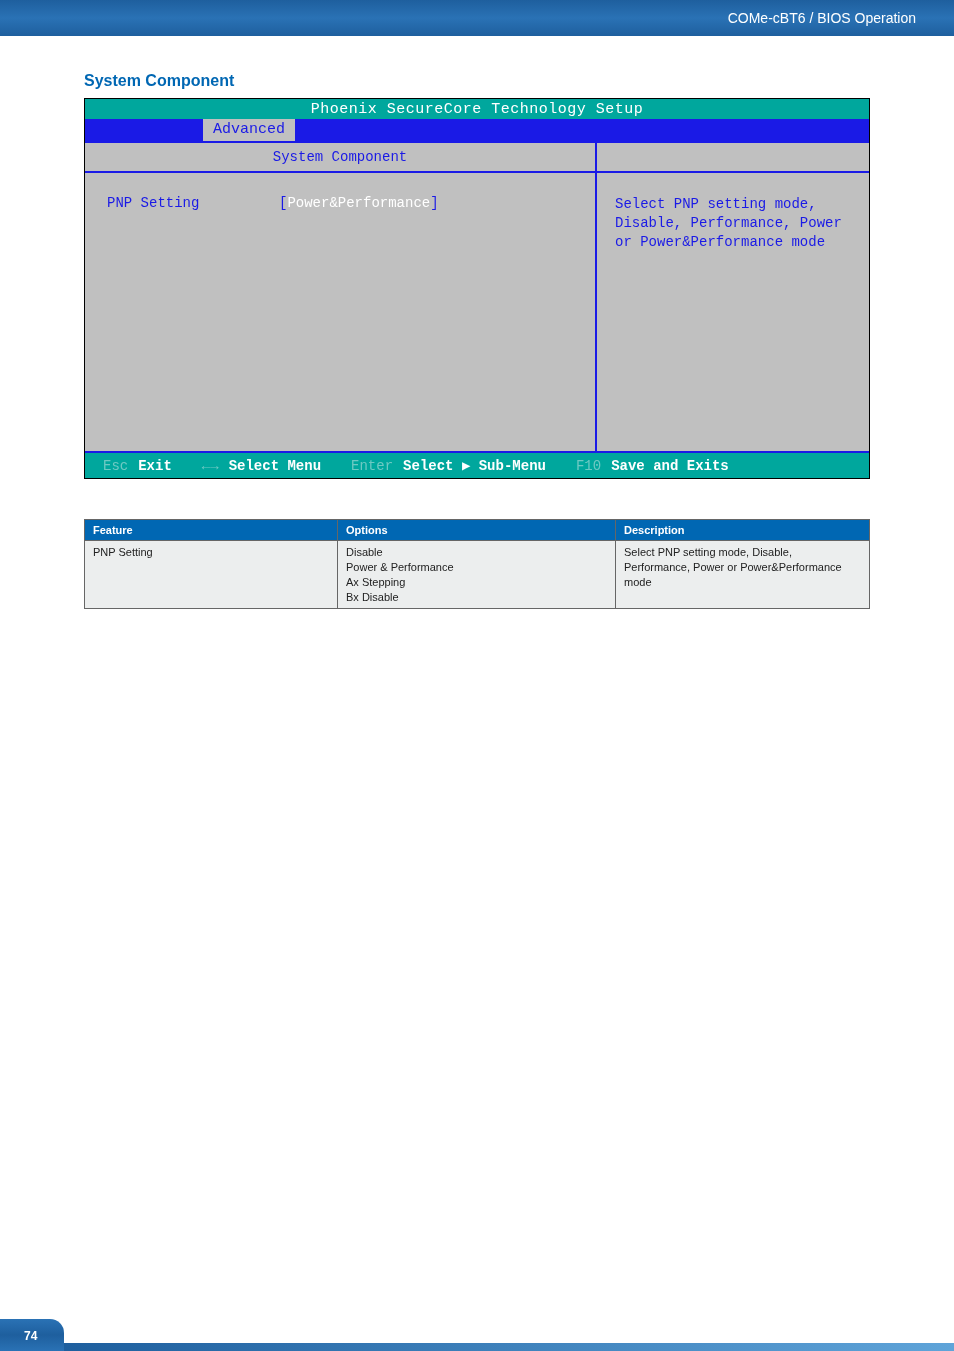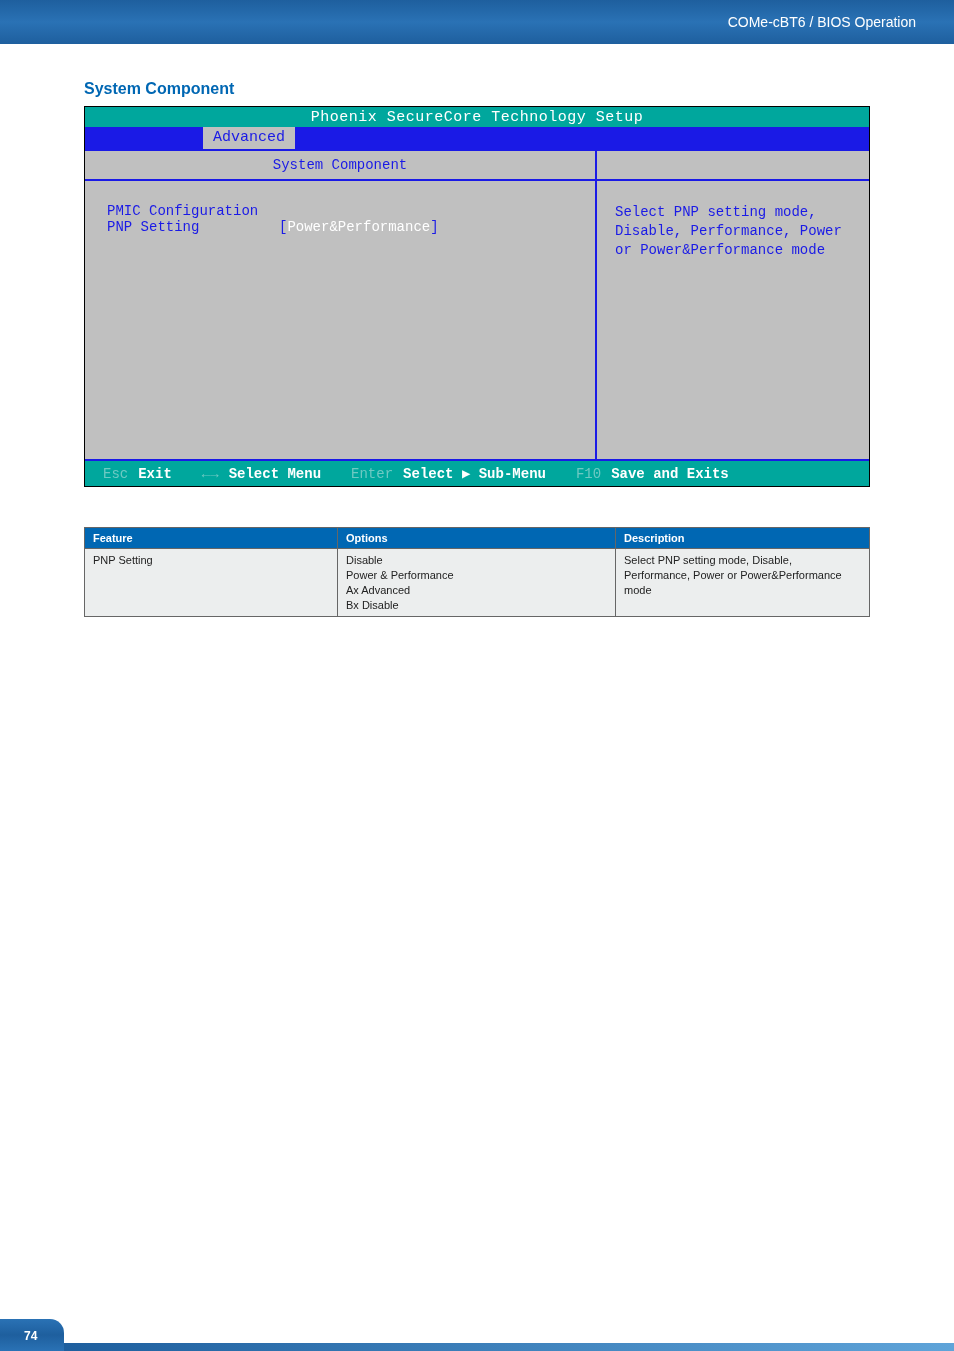--- a/index.html
+++ b/index.html
@@ -5,21 +5,21 @@
   * { box-sizing: border-box; margin: 0; padding: 0; }
   body {
     width: 954px;
     height: 1351px;
     background: #ffffff;
     font-family: Arial, Helvetica, sans-serif;
     position: relative;
   }
   .header-bar {
     width: 100%;
-    height: 44px;
+    height: 36px;
     background: linear-gradient(to bottom, #1e5f9e 0%, #2a72b5 50%, #1e5f9e 100%);
     display: flex;
     justify-content: flex-end;
     align-items: center;
     padding-right: 38px;
   }
   .header-title {
     color: #fff;
     font-size: 14px;
     font-weight: 400;
@@ -188,21 +188,20 @@
   <div class="bios-top-teal">Phoenix SecureCore Technology Setup</div>
   <div class="bios-tabrow">
     <div class="bios-tab-empty-left"></div>
     <div class="bios-tab-active">Advanced</div>
   </div>
   <div class="bios-headrow">
     <div class="bios-head-left">System Component</div>
   </div>
   <div class="bios-body">
     <div class="bios-body-left">
-      <div class="row1">PMIC Configuration</div>
       <div class="row2">
         <span class="lab">PNP Setting</span>
         <span><span class="bracket">[</span><span style="color:#ffffff;">Power&amp;Performance</span><span class="bracket">]</span></span>
       </div>
     </div>
     <div class="bios-body-right">Select PNP setting mode, Disable, Performance, Power or Power&amp;Performance mode</div>
   </div>
   <div class="bios-footer">
     <span class="dim-key">Esc</span>
     <span class="white-txt">Exit</span>
@@ -225,21 +224,21 @@
       <th class="col2">Options</th>
       <th>Description</th>
     </tr>
   </thead>
   <tbody>
     <tr>
       <td>PNP Setting</td>
       <td>
         <span>Disable</span><br>
         <span class="bold">Power &amp; Performance</span><br>
-        <span>Ax Advanced</span><br>
+        <span>Ax Stepping</span><br>
         <span>Bx Disable</span>
       </td>
       <td>Select PNP setting mode, Disable, Performance, Power or Power&amp;Performance mode</td>
     </tr>
   </tbody>
 </table>
 
 <div class="page-footer">
   <div class="pill">74</div>
   <div class="gradline"></div>

